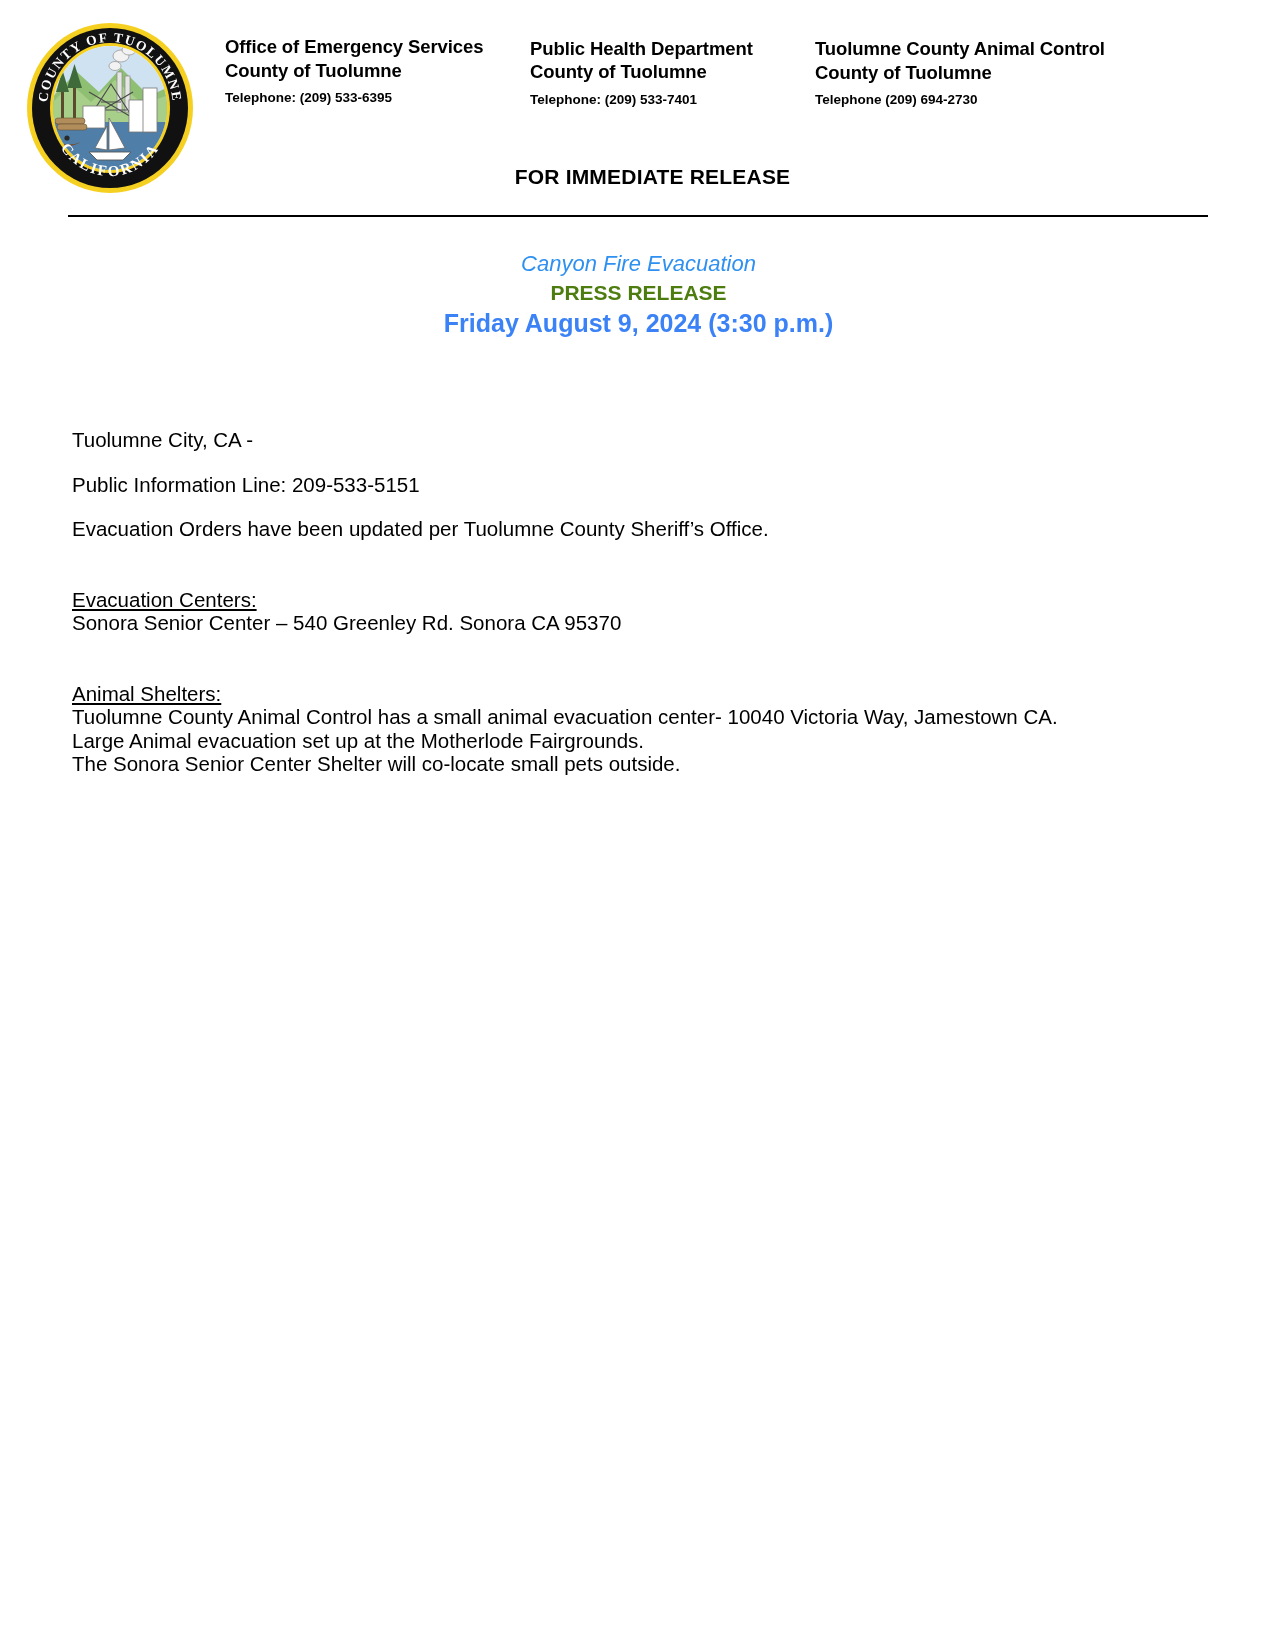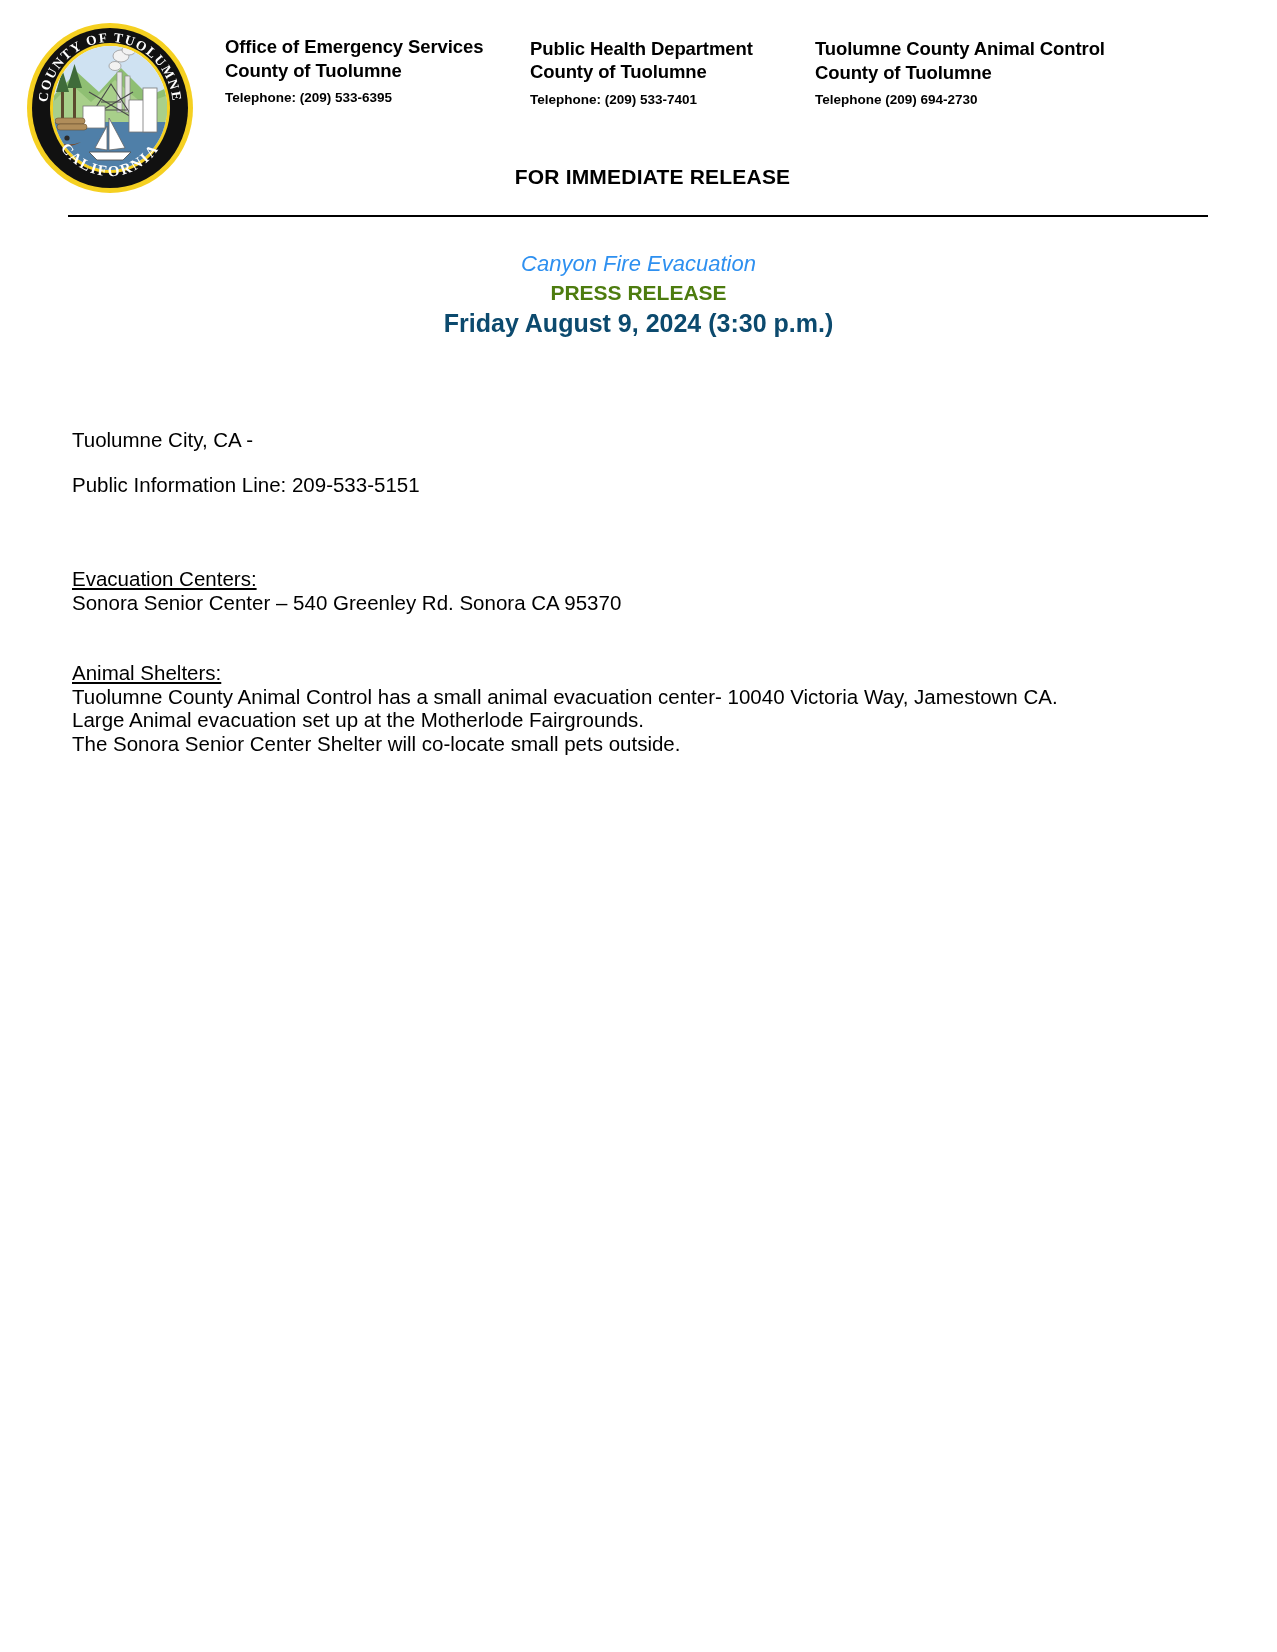--- a/index.html
+++ b/index.html
@@ -105,21 +105,21 @@
   .title-main {
     font-size: 21px;
     font-weight: bold;
     line-height: 1.3;
     color: #4d7c0f;
     margin-top: 1px;
   }
   .title-date {
     font-size: 25px;
     font-weight: bold;
-    color: #0c4a6e;
+    color: #3b82f6;
     line-height: 1.3;
     margin-top: 1px;
   }
 
   
   .body-block {
     position: absolute;
     left: 72px;
     top: 430px;
     width: 1120px;
@@ -271,20 +271,21 @@
   </div>
 
   <div class="body-block">
 
     <p class="para line">Tuolumne City, CA -</p>
     <div class="spacer-1"></div>
 
     <p class="para line">Public Information Line: 209-533-5151</p>
     <div class="spacer-1"></div>
 
+    <p class="para line">Evacuation Orders have been updated per Tuolumne County Sheriff’s Office.</p>
     <div class="spacer-2"></div>
 
     <p class="para line underline">Evacuation Centers:</p>
     <p class="para line">Sonora Senior Center – 540 Greenley Rd. Sonora CA 95370</p>
     <div class="spacer-2"></div>
 
     <p class="para line underline">Animal Shelters:</p>
     <p class="para line">Tuolumne County Animal Control has a small animal evacuation center- 10040 Victoria Way, Jamestown CA.</p>
     <p class="para line">Large Animal evacuation set up at the Motherlode Fairgrounds.</p>
     <p class="para line">The Sonora Senior Center Shelter will co-locate small pets outside.</p>

